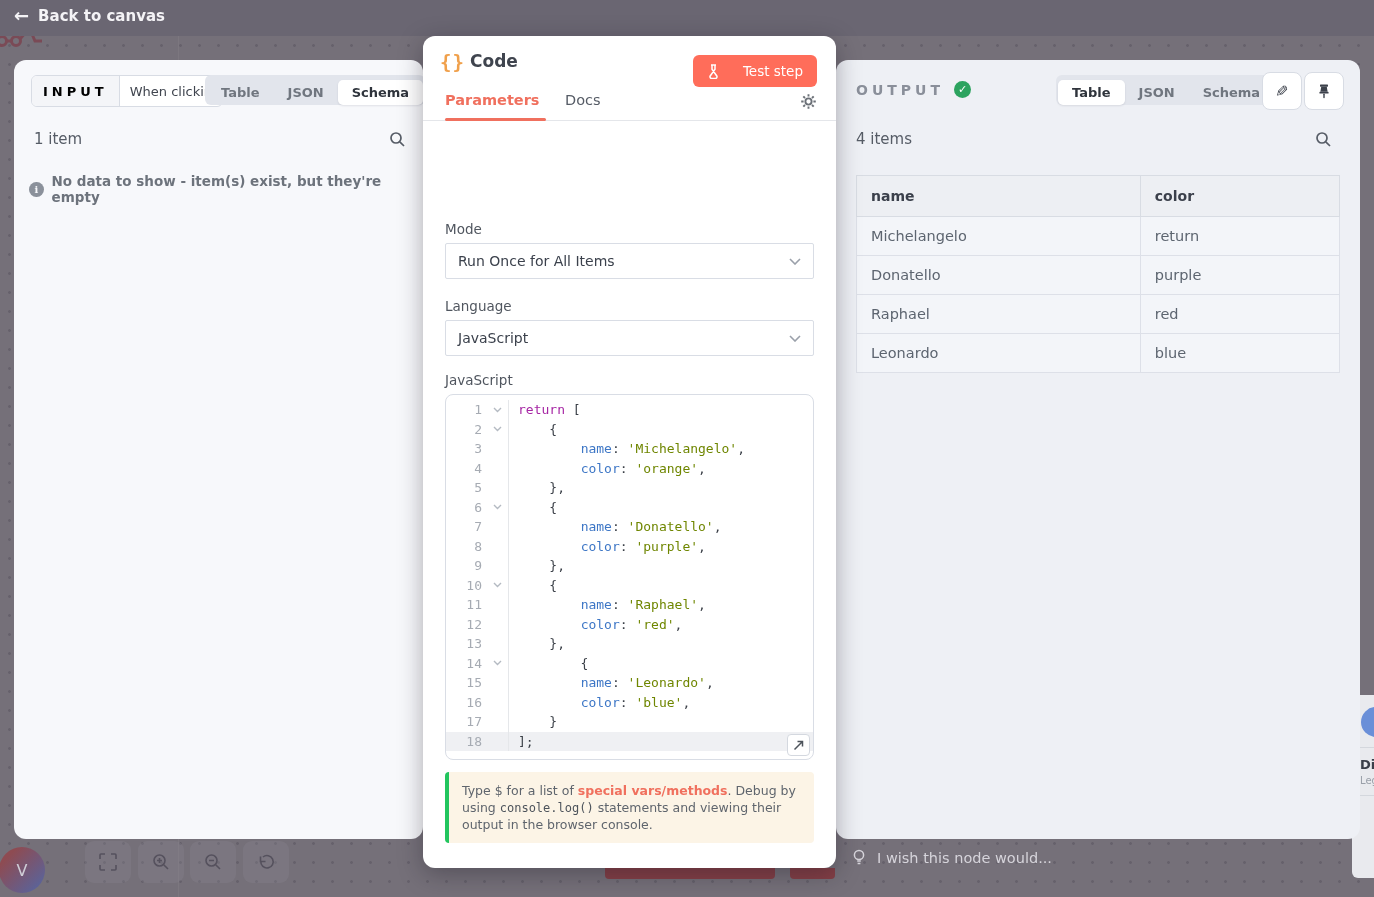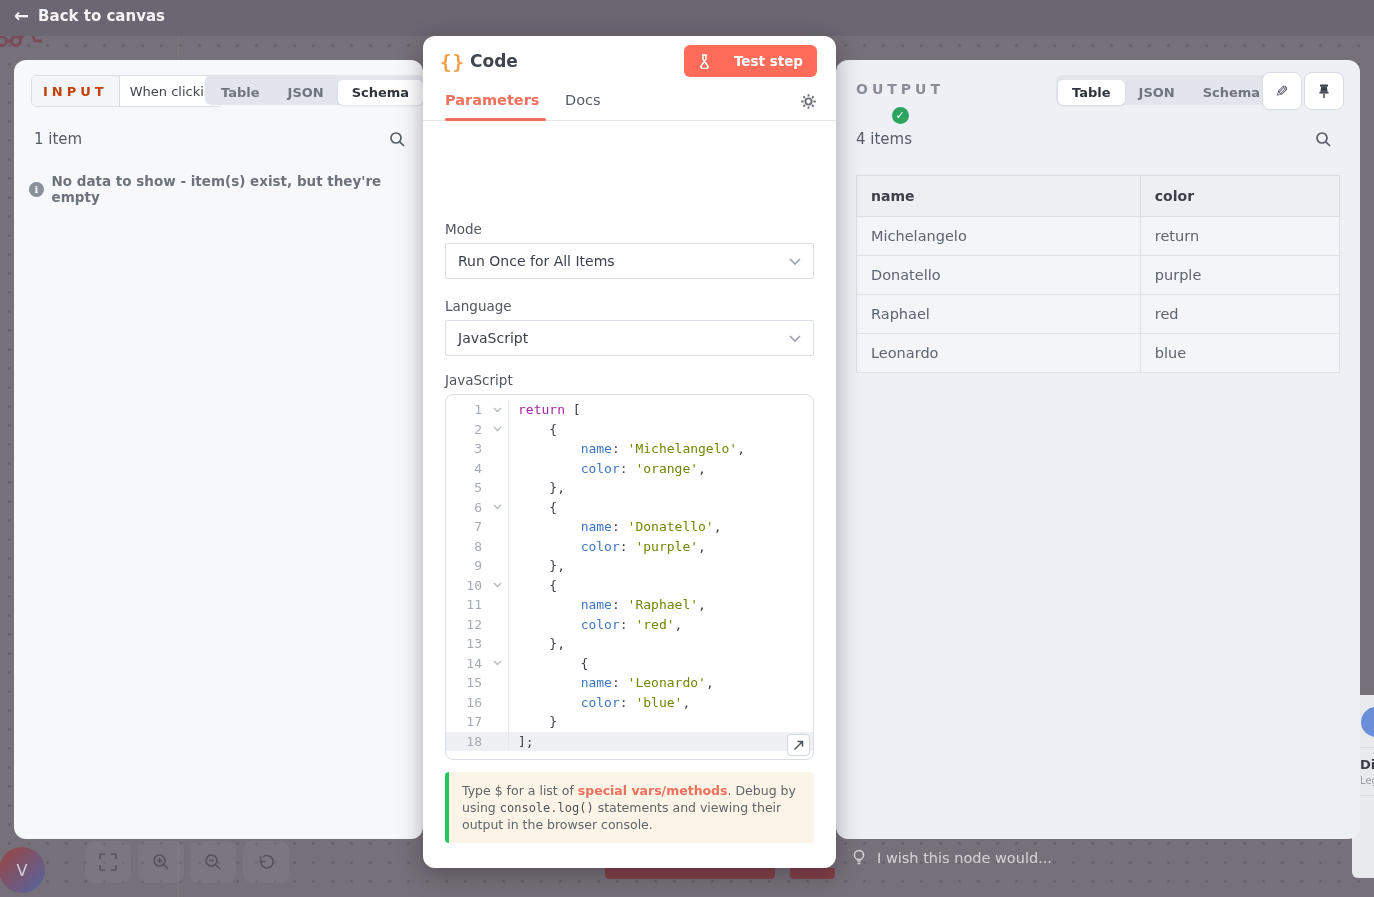--- a/index.html
+++ b/index.html
@@ -31,35 +31,35 @@
   .sm-s{position:absolute;left:8px;top:80px;font-size:10px;color:#9aa0a9;}
   .wish{position:absolute;left:852px;top:849px;display:flex;align-items:center;gap:11px;
         color:#d6d4db;font-size:14.5px;z-index:4;cursor:pointer;}
 
   
   .panel{position:absolute;top:60px;z-index:4;}
   .inpanel{left:14px;width:409px;height:779px;background:#f7f8fb;border-radius:12px;}
   .outpanel{left:836px;width:524px;height:779px;background:#eef0f5;border-radius:12px;}
   .seg{position:absolute;left:17px;top:15px;height:30px;display:flex;border:1px solid #d8dce4;
        border-radius:6px;overflow:hidden;background:#fff;}
-  .seg-l{display:flex;align-items:center;padding:0 11px;background:#f4f5f8;color:#c2410c;
+  .seg-l{display:flex;align-items:center;padding:0 11px;background:#f4f5f8;color:#000000;
          font-size:13px;font-weight:600;letter-spacing:4px;border-right:1px solid #d8dce4;}
   .seg-r{display:flex;align-items:center;padding:0 10px;color:#40454f;font-size:13px;max-width:95px;
          overflow:hidden;white-space:nowrap;cursor:pointer;}
   .tabgroup{position:absolute;top:15px;height:30px;display:flex;align-items:flex-end;background:#e2e5ec;
             border-radius:6px;padding:0 2px;}
   .tab{padding:5px 14px;font-size:13px;font-weight:600;color:#70767f;border-radius:5px;cursor:pointer;white-space:nowrap;}
   .tab.active{background:#fff;color:#2f343c;box-shadow:0 1px 2px rgba(60,60,80,.12);}
   .countrow{position:absolute;left:20px;top:70px;font-size:15px;color:#565c66;}
   .searchbtn{position:absolute;top:71px;cursor:pointer;}
   .inforow{position:absolute;left:15px;top:113px;display:flex;align-items:center;gap:8px;
            font-size:13.5px;font-weight:600;color:#6d737c;}
   .info-ic{width:15px;height:15px;border-radius:50%;background:#8b919b;color:#f7f8fb;font-size:10px;
            font-weight:700;display:flex;align-items:center;justify-content:center;font-family:"DejaVu Serif",serif;}
-  .outhead{position:absolute;left:20px;top:21px;display:flex;align-items:center;gap:10px;flex-direction:column;}
+  .outhead{position:absolute;left:20px;top:21px;display:flex;align-items:center;gap:10px;}
   .ls-label{font-size:14px;font-weight:600;letter-spacing:4px;color:#8a8f9a;}
   .check-ic{width:17px;height:17px;border-radius:50%;background:#2ca35f;color:#fff;font-size:11px;
             display:flex;align-items:center;justify-content:center;}
   .sqbtn{position:absolute;top:12px;width:38px;height:36px;background:#fff;border:1px solid #d8dce4;
          border-radius:8px;display:flex;align-items:center;justify-content:center;cursor:pointer;}
   .pencil{font-size:16px;color:#3c414b;transform:scaleX(-1);}
 
   table.out{position:absolute;left:20px;top:115px;width:484px;border-collapse:collapse;
             background:#f3f5f9;border:1px solid #d8dce3;}
   table.out th{background:#edeff3;text-align:left;font-size:14px;color:#3b404b;font-weight:700;
@@ -67,22 +67,22 @@
   table.out th:last-child{width:196px;}
   table.out td{font-size:14.5px;color:#5d6570;padding:11px 14px;border:1px solid #dde0e8;}
 
   
   .modal{position:absolute;left:423px;top:36px;width:413px;height:832px;background:#fff;
          border-radius:12px;box-shadow:0 6px 24px rgba(25,22,35,.35);z-index:5;}
   .m-head{position:relative;height:84px;border-bottom:1px solid #e4e6ea;}
   .braces{position:absolute;left:17px;top:15px;font-size:19px;font-weight:700;color:#f0a04b;
           font-family:"DejaVu Sans Mono",monospace;letter-spacing:1px;}
   .m-title{position:absolute;left:47px;top:15px;font-size:17px;font-weight:600;color:#3f444e;}
-  .teststep{position:absolute;right:19px;top:9px;height:32px;padding:0 14px;background:#ff6d5a;border:none;
-            border-radius:6px;color:#fff;font-size:13.5px;font-weight:700;display:flex;align-items:center;
+  .teststep{position:absolute;right:19px;top:19px;height:32px;padding:0 14px;background:#ff6d5a;border:none;
+            border-radius:6px;color:#fff;font-size:13.5px;font-weight:400;display:flex;align-items:center;
             gap:23px;cursor:pointer;font-family:inherit;}
   .m-tab{position:absolute;top:56px;font-size:14.5px;color:#565c66;cursor:pointer;}
   .m-tab.active{color:#f0705e;font-weight:700;}
   .m-underline{position:absolute;left:22px;top:82px;width:101px;height:3px;background:#f0705e;border-radius:2px;}
   .gear{position:absolute;right:19px;top:57px;cursor:pointer;}
   .m-body{position:relative;padding:0 22px;}
   .flabel{font-size:13.5px;color:#50565f;}
   .selectbox{height:34px;border:1px solid #d9dde5;border-radius:2px;display:flex;align-items:center;
              justify-content:space-between;padding:0 12px;font-size:14px;color:#3b414c;cursor:pointer;background:#fff;}
   .pos{position:absolute;left:22px;right:22px;}

